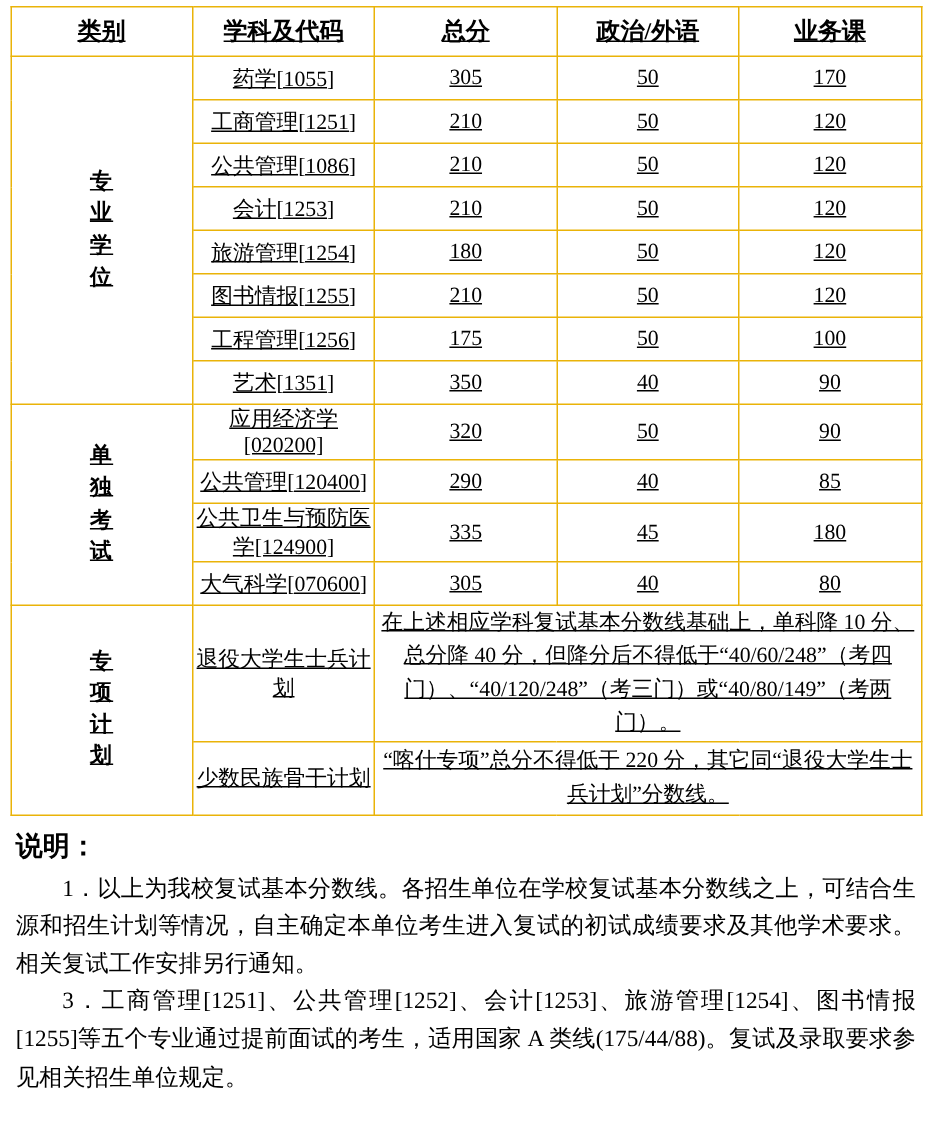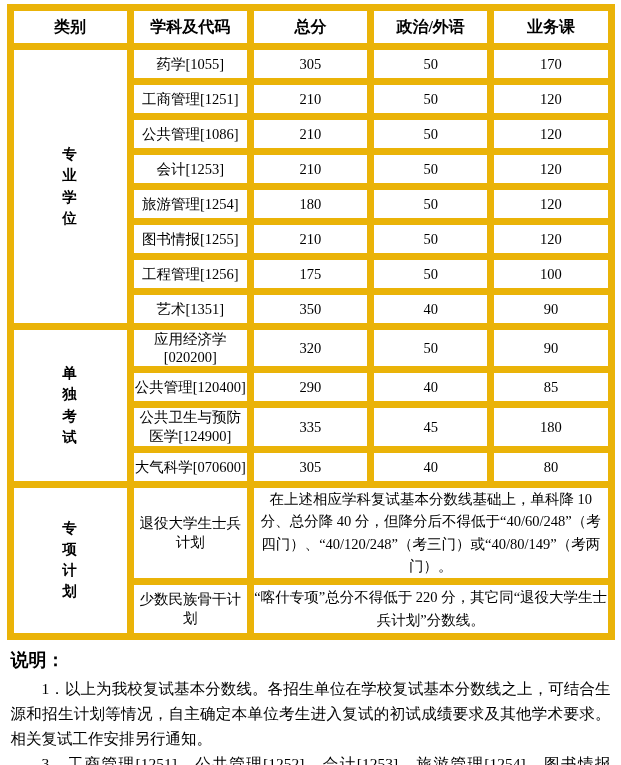--- a/index.html
+++ b/index.html
@@ -22,25 +22,26 @@
     box-sizing: border-box;
     padding: 4px 6px 0 6px;
   }
   table.score-table {
     border-collapse: collapse;
     width: 608px;
     margin: 0 auto;
     table-layout: fixed;
   }
   table.score-table td, table.score-table th {
-    border: 7px solid #eab308;
+    border: 1px solid #eab308;
     text-align: center;
     vertical-align: middle;
     font-size: 14.5px;
     padding: 0;
+    text-decoration: underline;
   }
   table.score-table th {
     font-weight: bold;
     height: 32px;
     font-size: 16px;
   }
   td.cat {
     font-weight: bold;
     font-size: 17px;
     width: 66px;

